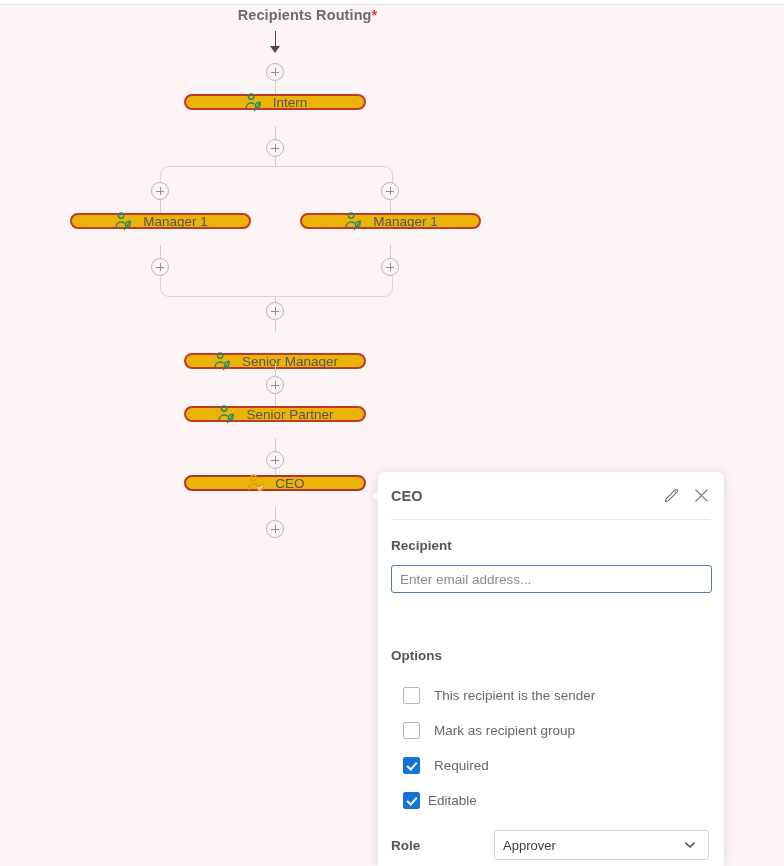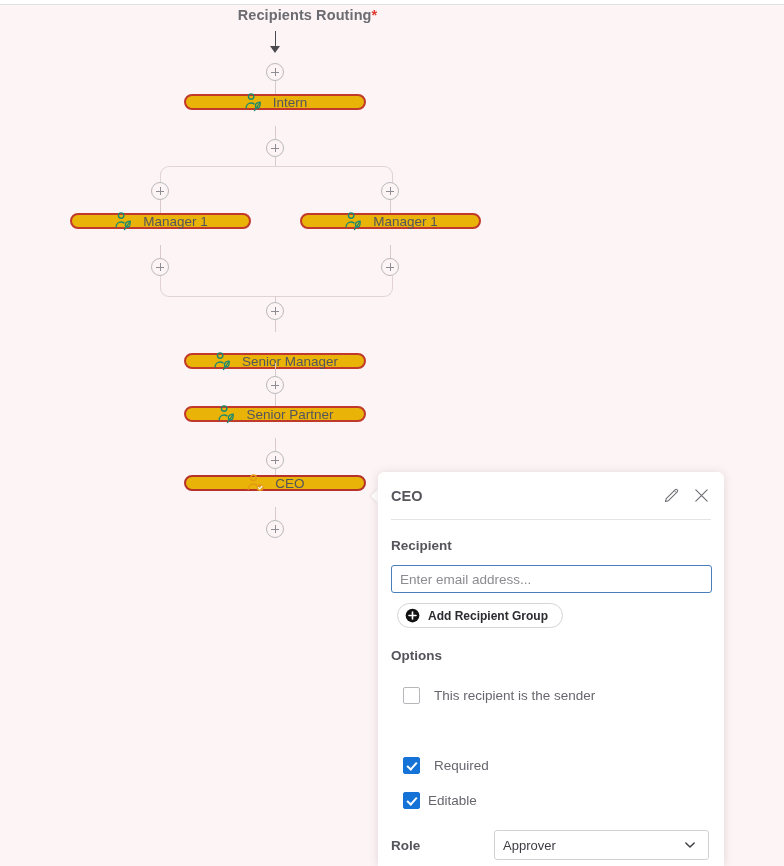--- a/index.html
+++ b/index.html
@@ -257,33 +257,30 @@
         <path d="M4 4 L20 20 M20 4 L4 20" fill="none" stroke="#6d6d73" stroke-width="1.6" stroke-linecap="round"></path>
       </svg>
     </span>
   </div>
   <div id="panel-rule"></div>
 
   <div class="sec-title" id="sec-recipient">Recipient</div>
 
   <input id="email-input" type="text" placeholder="Enter email address..." style="">
 
-  <div id="add-group-btn">
-    <svg class="plus-solid" viewBox="0 0 24 24">
-      <circle cx="12" cy="12" r="11" fill="#121212"></circle>
-      <path d="M12 6.4v11.2 M6.4 12h11.2" stroke="#ffffff" stroke-width="2.6" stroke-linecap="round"></path>
-    </svg>
-    <span class="lbl">Add Recipient Group</span>
-  </div>
 
   <div class="sec-title" id="sec-options">Options</div>
 
   <div class="opt-row" style="top:214px;">
     <span class="cb"></span>
     <span class="opt-label">This recipient is the sender</span>
+  </div>
+  <div class="opt-row" style="top:249px;">
+    <span class="cb"></span>
+    <span class="opt-label">Mark as recipient group</span>
   </div>
   <div class="opt-row" style="top:284px;">
     <span class="cb on"></span>
     <span class="opt-label">Required</span>
   </div>
   <div class="opt-row" style="top:319px;gap:8px;">
     <span class="cb on"></span>
     <span class="opt-label">Editable</span>
   </div>
 

